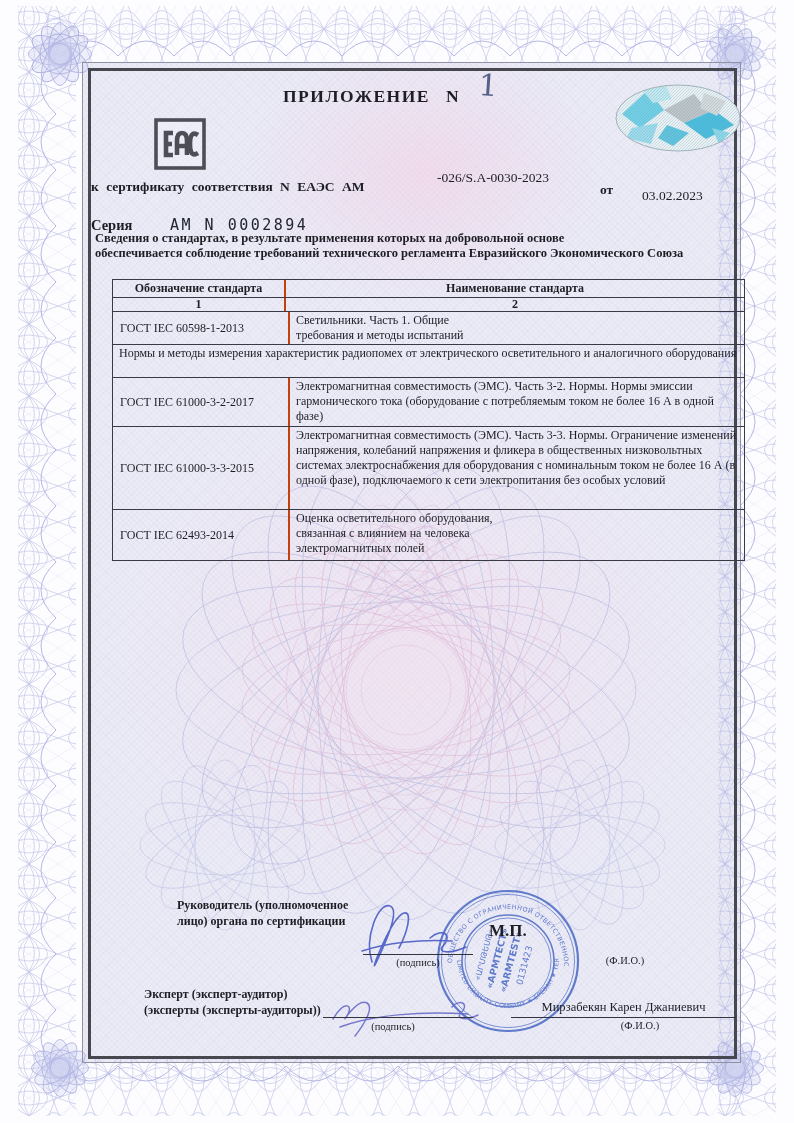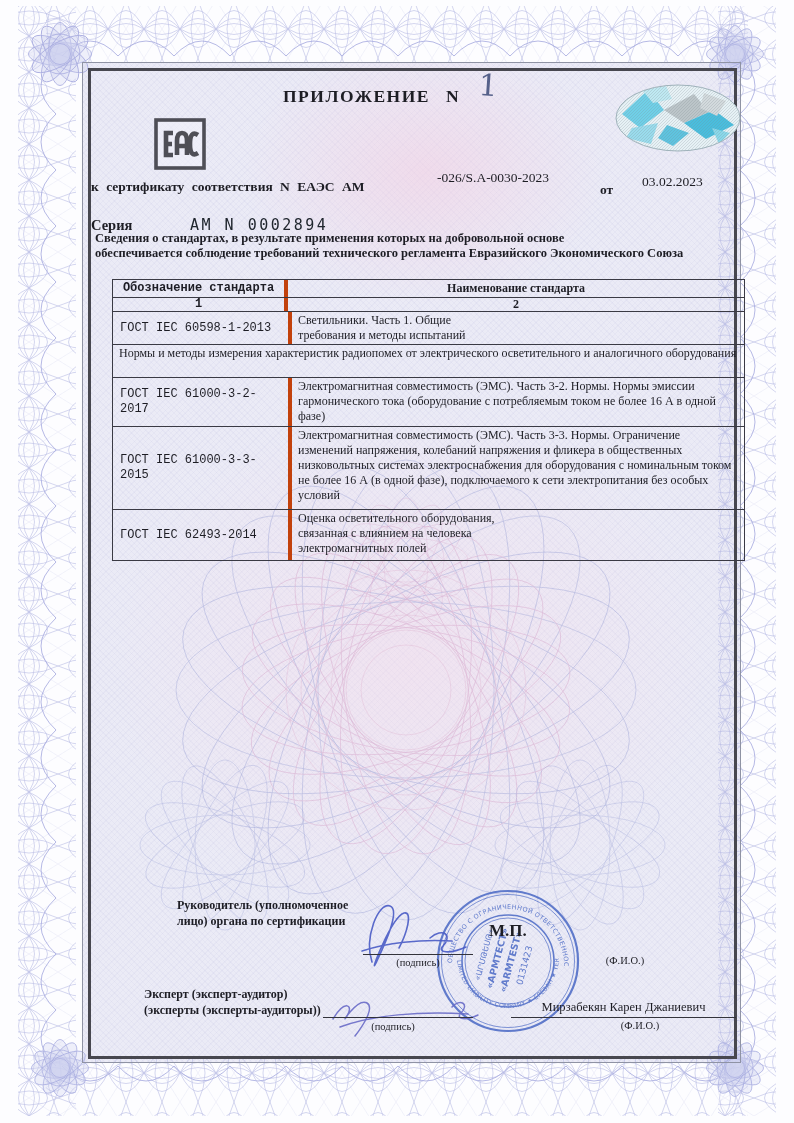--- a/index.html
+++ b/index.html
@@ -17,29 +17,29 @@
       linear-gradient(#ebebf6,#ebebf6);}
   .decor{left:0;top:0;z-index:1;pointer-events:none;}
   .frame-outer{left:82px;top:62px;width:657px;height:999px;border:1px solid #8f93a4;z-index:2;}
   .frame-inner{left:88px;top:68px;width:643px;height:985px;border:3px solid #47474f;z-index:2;}
   .ink{left:0;top:0;z-index:3;pointer-events:none;}
   .txt{z-index:4;}
   .title{left:283px;top:86px;font-size:17.5px;font-weight:bold;letter-spacing:1.5px;word-spacing:10px;}
   .certlbl{left:91px;top:179px;font-size:13.5px;font-weight:bold;word-spacing:4px;}
   .certnum{left:437px;top:170px;font-size:13.5px;}
   .ot{left:600px;top:182px;font-size:13.5px;font-weight:bold;}
-  .certdate{left:642px;top:174px;font-size:13.5px;}
+  .certdate{left:642px;top:188px;font-size:13.5px;}
   .serlbl{left:91px;top:217px;font-size:14.5px;font-weight:bold;}
-  .serval{left:170px;top:216px;font-size:15px;font-family:"DejaVu Sans Mono",monospace;letter-spacing:2.5px;color:#20262e;margin-left:20px;}
+  .serval{left:170px;top:216px;font-size:15px;font-family:"DejaVu Sans Mono",monospace;letter-spacing:2.5px;color:#20262e;}
   .intro{left:95px;top:231px;width:648px;text-align:left;font-size:12.5px;font-weight:bold;line-height:14.5px;}
   
   .tbl{left:112px;top:279px;width:631px;border:1px solid #3a3a44;font-size:12px;line-height:15px;z-index:4;}
   .tr{display:flex;border-top:1px solid #3a3a44;overflow:hidden;}
   .tr.first{border-top:none;}
-  .c1{width:163px;border-right:4px solid #c2410c;display:flex;align-items:center;padding:1px 5px 1px 7px;overflow:hidden;font-family:Liberation Mono, monospace;}
+  .c1{width:163px;border-right:2px solid #c2410c;display:flex;align-items:center;padding:1px 5px 1px 7px;overflow:hidden;}
   .c2{flex:1;padding:1px 6px;white-space:pre-line;overflow:hidden;}
   .hc{justify-content:center;text-align:center;font-weight:bold;align-items:center;display:flex;padding:0 4px;}
   .hc2{flex:1;border-right:none;}
   
   .role1{left:177px;top:897px;width:210px;font-size:12px;font-weight:bold;line-height:16px;white-space:pre-line;}
   .sline1{left:363px;top:930px;width:110px;height:24px;border-bottom:1.3px solid #33333b;}
   .cap1{left:368px;top:957px;width:100px;text-align:center;font-size:10.5px;}
   .mp{left:489px;top:921px;font-size:17px;font-weight:bold;}
   .name1{left:515px;top:935px;width:226px;height:17px;border-bottom:1.3px solid #33333b;text-align:center;font-size:12.5px;}
   .fio1{left:560px;top:955px;width:130px;text-align:center;font-size:10.5px;}

